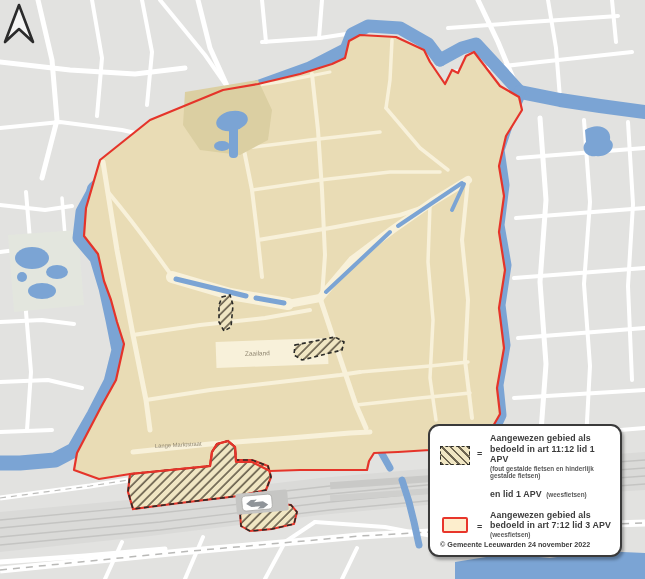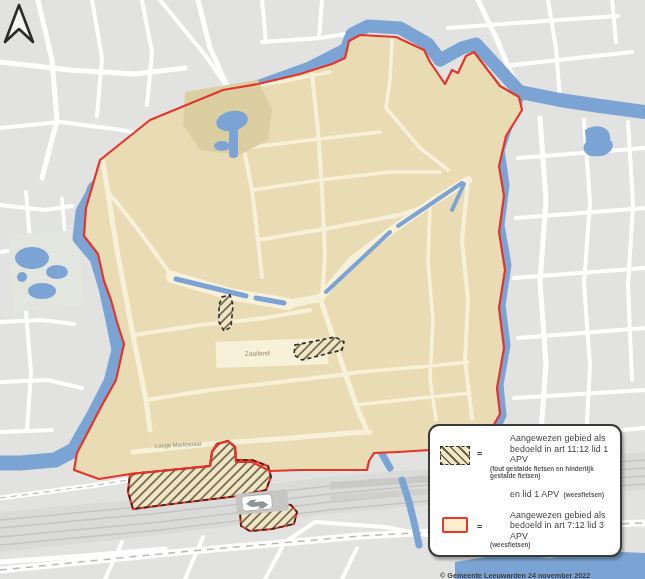--- a/index.html
+++ b/index.html
@@ -21,25 +21,25 @@
     background:repeating-linear-gradient(45deg,#6d6450 0 1.6px,#f0e6c3 1.6px 6px);
     border:1.6px dashed #2b2b28;
   }
   .swatch-red{
     width:26px;height:16px;margin-top:7px;box-sizing:border-box;
     background:#fdeecd;border:2.5px solid #e8362b;border-radius:2px;
   }
   .eq{font-weight:bold;font-size:9px;line-height:10px;margin-top:16px;flex:0 0 8px;}
   .eq2{margin-top:12px;}
   .legend-text{flex:1;}
-  .l-main{font-weight:normal;font-size:8.8px;line-height:10.5px;letter-spacing:.1px;margin-left:20px;}
+  .l-main{font-weight:bold;font-size:8.8px;line-height:10.5px;letter-spacing:.1px;}
   .l-small{font-size:6.4px;line-height:7.6px;color:#5a5a5a;font-weight:bold;}
   .l-mixed{margin-top:3px;}
   .l-mixed .l-small{display:inline;}
-  .legend-copy{font-weight:bold;font-size:7.2px;margin-top:22px;margin-left:2px;color:#3c3c3c;}
+  .legend-copy{font-weight:bold;font-size:7.2px;margin-top:2px;margin-left:2px;color:#3c3c3c;}
 
   
   .north{position:absolute;left:596px;top:4px;width:38px;height:46px;}
 </style>
 </head>
 <body>
 
 <div class="stage">
 
 <svg width="645" height="579" viewBox="0 0 645 579">

